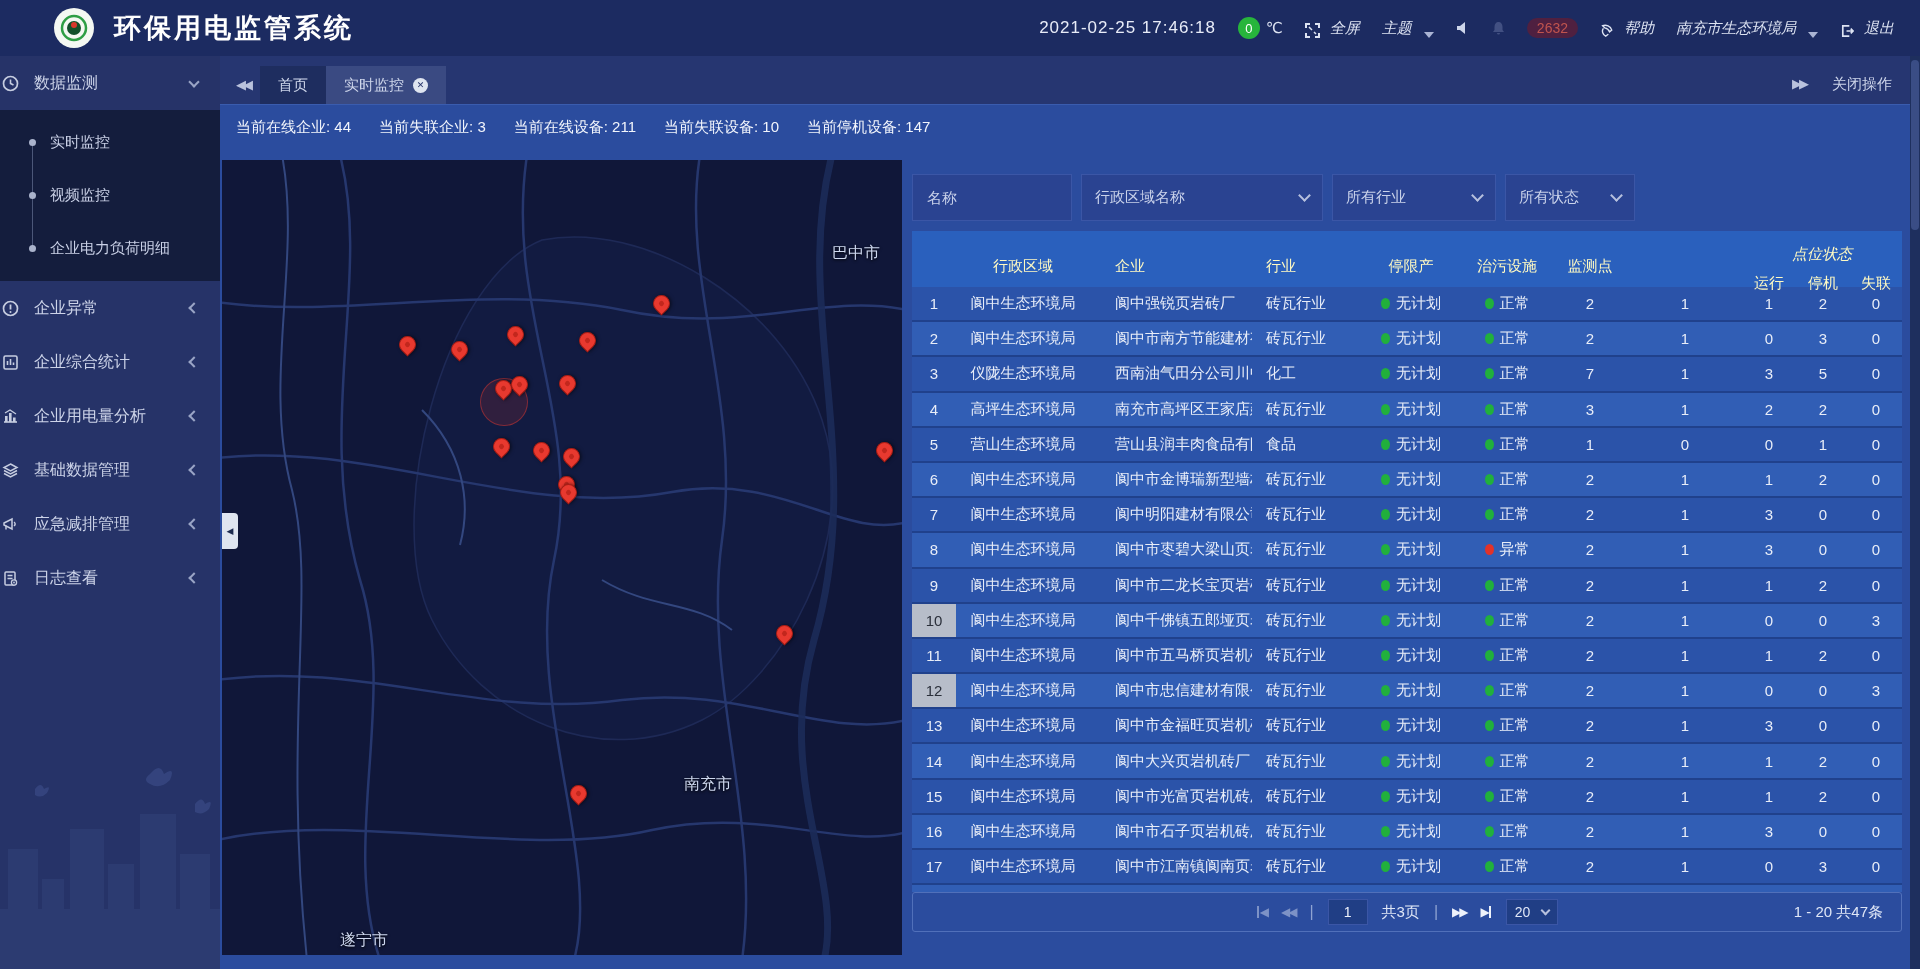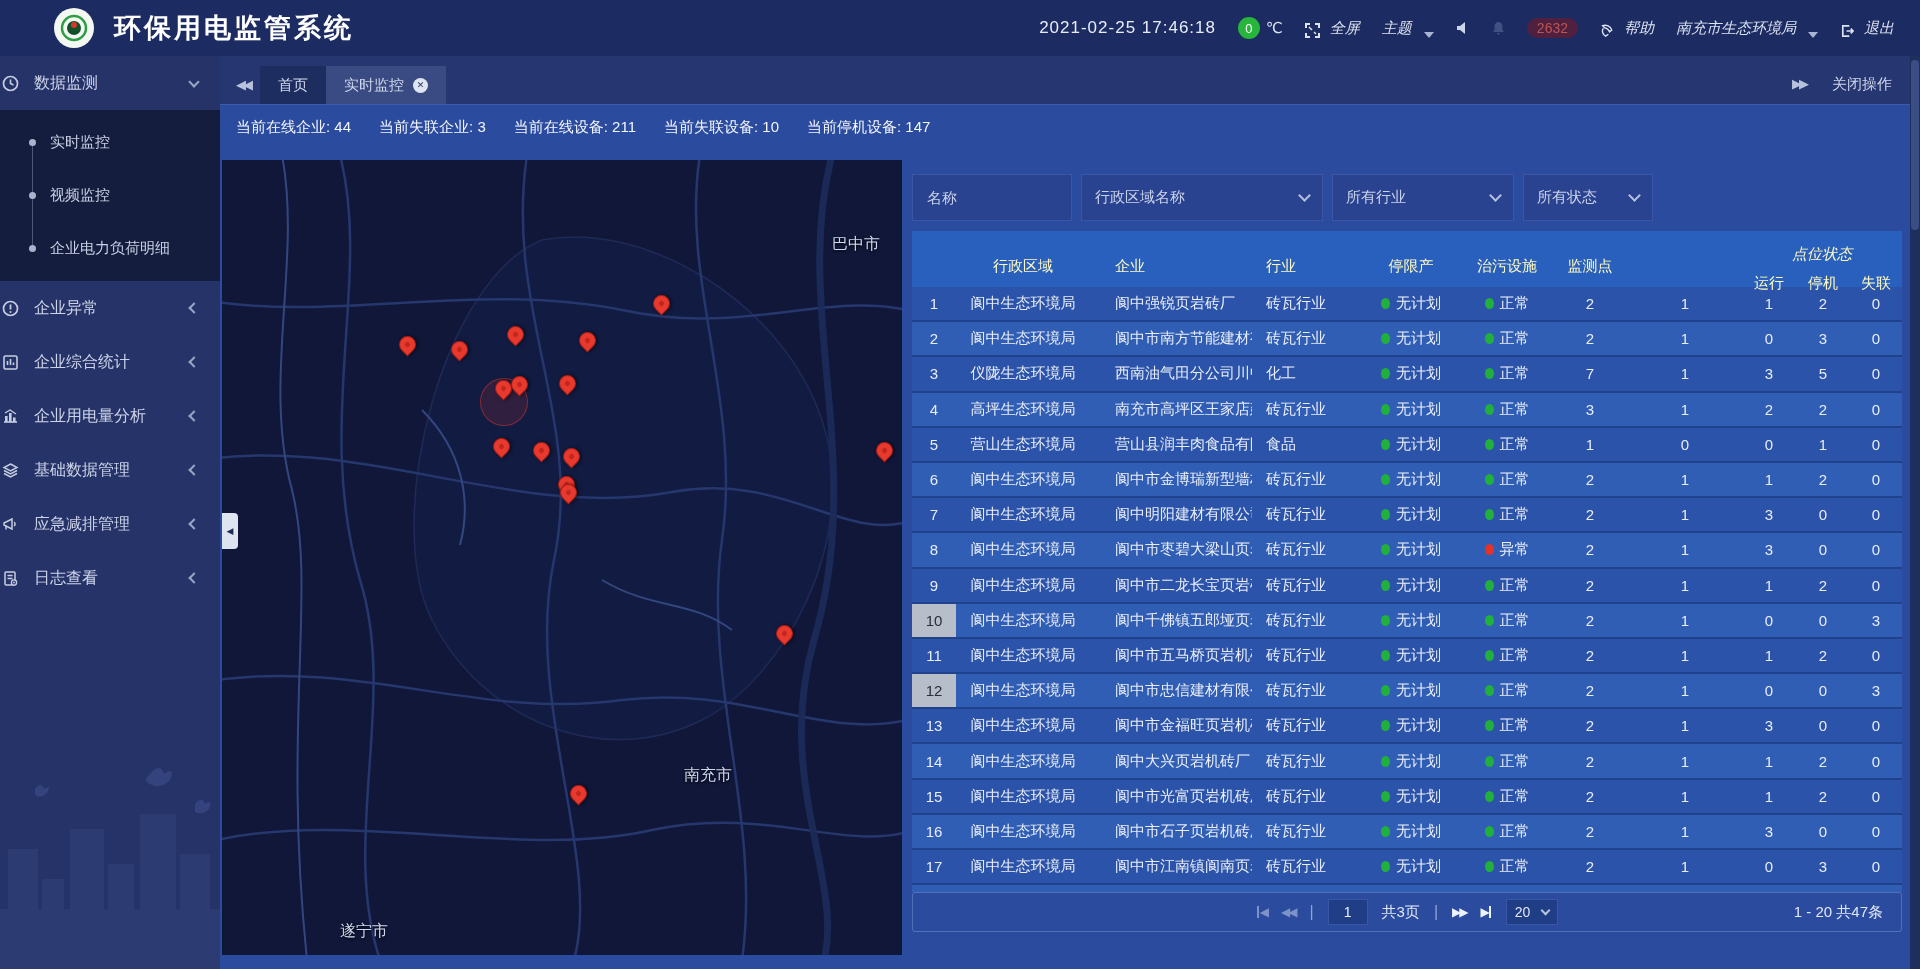--- a/index.html
+++ b/index.html
@@ -61,21 +61,21 @@
   .collapse-handle { position:absolute; left:0; top:353px; width:16px; height:36px; background:#dfe5f0; border-radius:0 4px 4px 0; display:flex; align-items:center; justify-content:center; color:#1d2b50; font-size:9px; cursor:pointer; z-index:4; }
 
   
   .panel { position:absolute; left:692px; top:24px; width:990px; }
   .filters { display:flex; gap:9px; height:47px; }
   .f-box { background:#2a4391; border:1px solid #3b56a6; color:#c9d2ea; font-size:15px; display:flex; align-items:center; padding:0 13px; cursor:pointer; }
   .f-input { width:160px; background:#2a4391; border:1px solid #3b56a6; color:#e8edf8; font-size:15px; padding:0 14px; outline:none; }
   .f-input::placeholder { color:#c9d2ea; }
   .f-sel { justify-content:space-between; }
   .f-sel .sel-chev { width:9px; height:9px; border-left:2px solid #b7c1de; border-bottom:2px solid #b7c1de; transform:rotate(-45deg); margin-left:18px; margin-top:-4px; }
-  .f-region { width:242px; } .f-industry { width:182px; } .f-status { width:130px; }
+  .f-region { width:242px; } .f-industry { width:164px; } .f-status { width:130px; }
 
   .tablewrap { margin-top:10px; --cols:44px 134px 162px 108px 102px 90px 76px 114px 54px 54px 52px; }
   .thead { display:grid; grid-template-columns:var(--cols); grid-template-rows:35px 35px; height:56px; background:#2a60bd; color:#fef9c3; font-size:15px;text-align:center; }
   .thead .h1 { grid-row:1 / 3; display:flex; align-items:center; justify-content:center; }
   .thead .h1.al { justify-content:flex-start; }
   .thead .group { grid-row:1; grid-column:9 / 12; display:flex; align-items:flex-end; justify-content:center; font-style:italic; padding-bottom:2px; }
   .thead .sub { grid-row:2; display:flex; align-items:center; justify-content:center; }
   .tbody { height:605px; overflow:hidden; }
   .trow { display:grid; grid-template-columns:var(--cols); height:35.2px; align-items:stretch; border-bottom:2px solid #20418c; color:#e8edf8; font-size:15px; cursor:pointer; }
   .trow.odd { background:#2b53a9; }
@@ -336,21 +336,21 @@
           <div class="pin" style="left: 337px; top: 215px;"></div>
           <div class="pin" style="left: 271px; top: 278px;"></div>
           <div class="pin" style="left: 311px; top: 282px;"></div>
           <div class="pin" style="left: 341px; top: 288px;"></div>
           <div class="pin" style="left: 336px; top: 316px;"></div>
           <div class="pin" style="left: 338px; top: 324px;"></div>
           <div class="pin" style="left: 654px; top: 282px;"></div>
           <div class="pin" style="left: 554px; top: 465px;"></div>
           <div class="pin" style="left: 348px; top: 625px;"></div>
         </div>
-      <div id="cities-layer" style="position:absolute;left:0;top:4px;width:680px;height:795px;">
+      <div id="cities-layer" style="position:absolute;left:0;top:13px;width:680px;height:795px;">
           <div class="city-label" style="left: 610px; top: 70px;">巴中市</div>
           <div class="city-label" style="left: 462px; top: 601px;">南充市</div>
           <div class="city-label" style="left: 118px; top: 757px;">遂宁市</div>
         </div>
       <div class="collapse-handle">◀</div>
     </div>
 
     <div class="panel">
       <div class="filters">
         <input class="f-input" placeholder="名称" style="">

